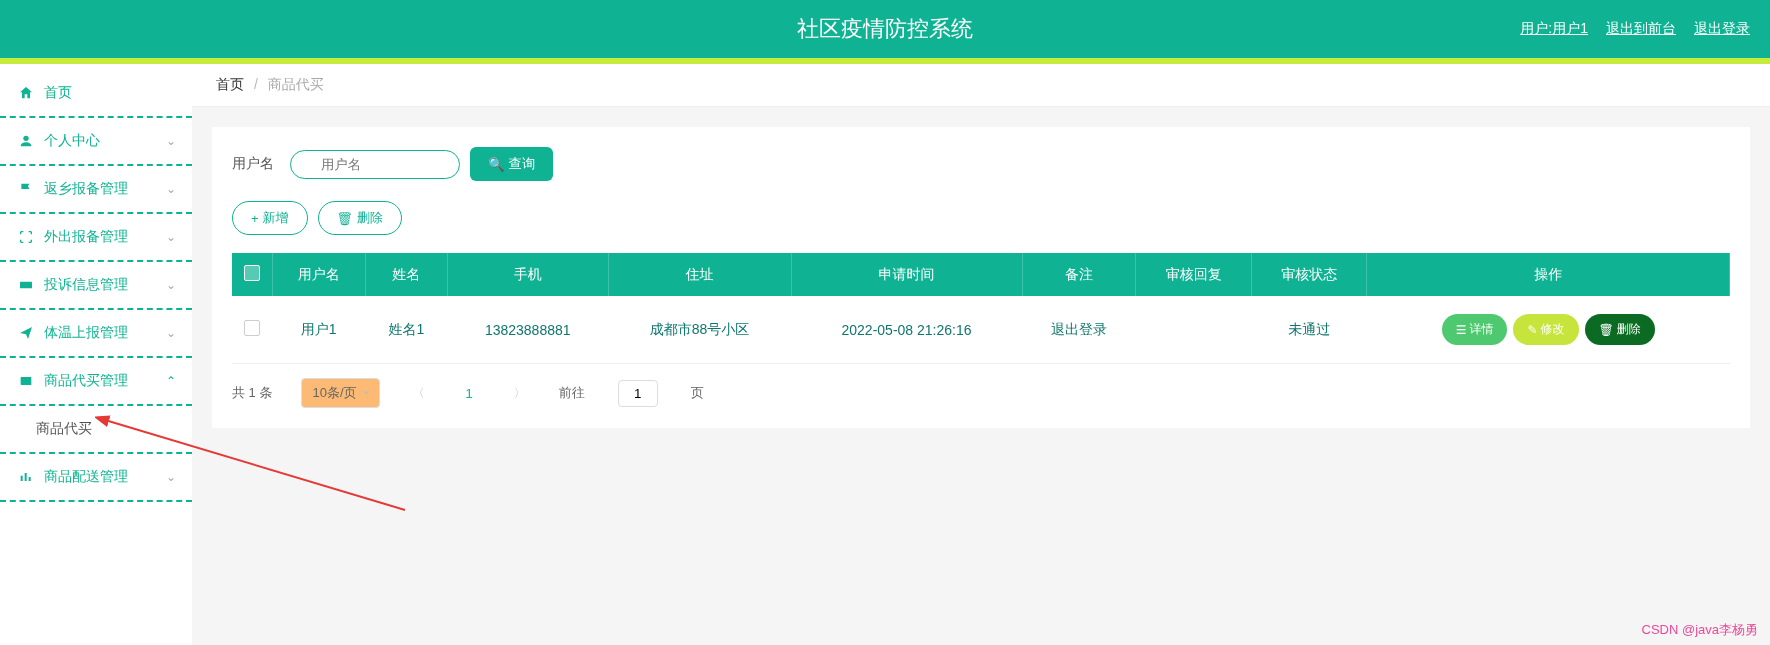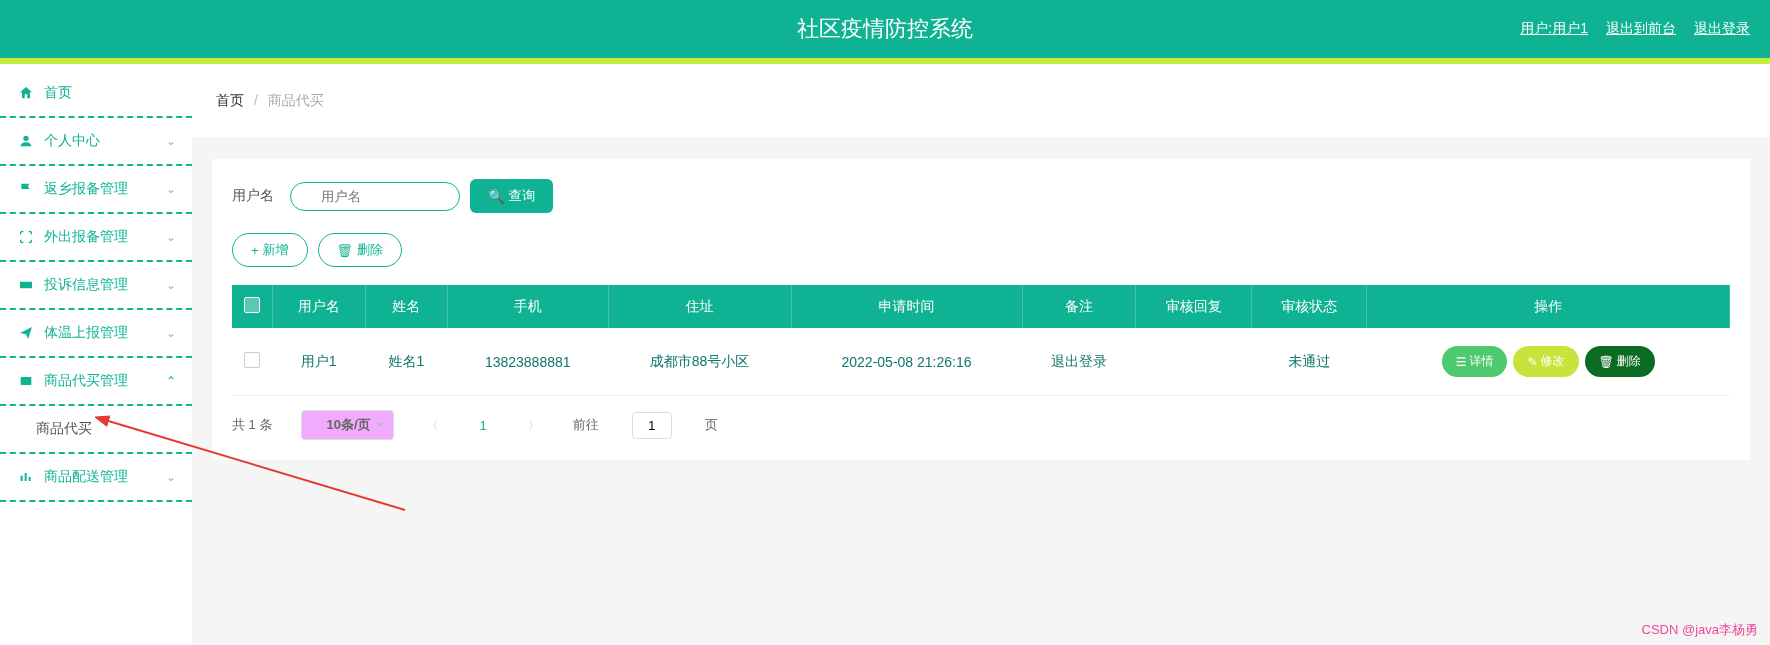--- a/index.html
+++ b/index.html
@@ -67,21 +67,21 @@
 }
 .menu-arrow.up { color: #0fb393; }
 
 .main {
   flex: 1;
   background: #f5f5f5;
   padding: 0;
 }
 .breadcrumb {
   background: #fff;
-  padding: 28px 24px;
+  padding: 12px 24px;
   font-size: 14px;
   color: #666;
   border-bottom: 1px solid #eee;
 }
 .breadcrumb .bc-link { color: #333; cursor: pointer; }
 .breadcrumb .bc-sep { color: #bbb; margin: 0 6px; }
 .breadcrumb .bc-current { color: #aaa; }
 
 .content-card {
   background: #fff;
@@ -199,25 +199,24 @@
   display: flex;
   align-items: center;
   gap: 29px;
   margin-top: 14px;
   color: #666;
   font-size: 13px;
 }
 .page-size-select {
   border: 1px solid #ddd;
   border-radius: 4px;
-  padding: 5px 22px 5px 24px;
-  background: #f0abfc;
+  padding: 5px 22px 5px 10px;
+  background: #fdba74;
   position: relative;
   cursor: pointer;
-  font-weight: bold;
 }
 .page-size-select::after {
   content: "⌄";
   position: absolute;
   right: 7px;
   top: 3px;
   color: #bbb;
 }
 .page-nav {
   color: #bbb;

